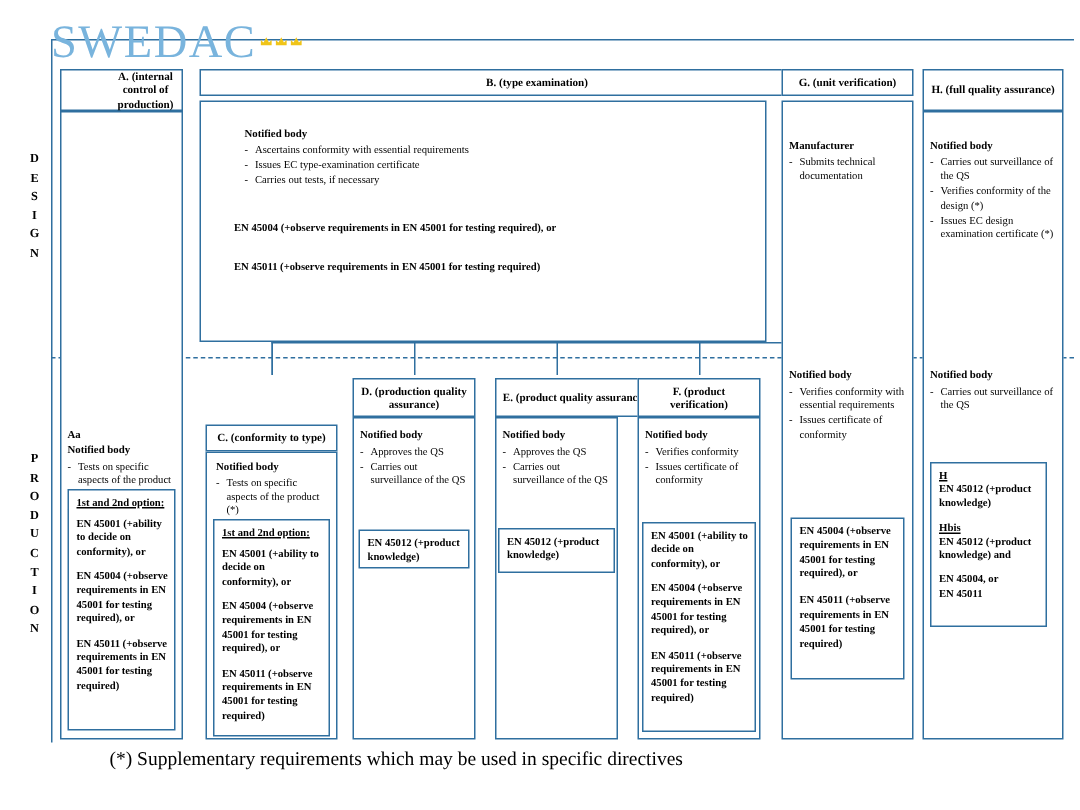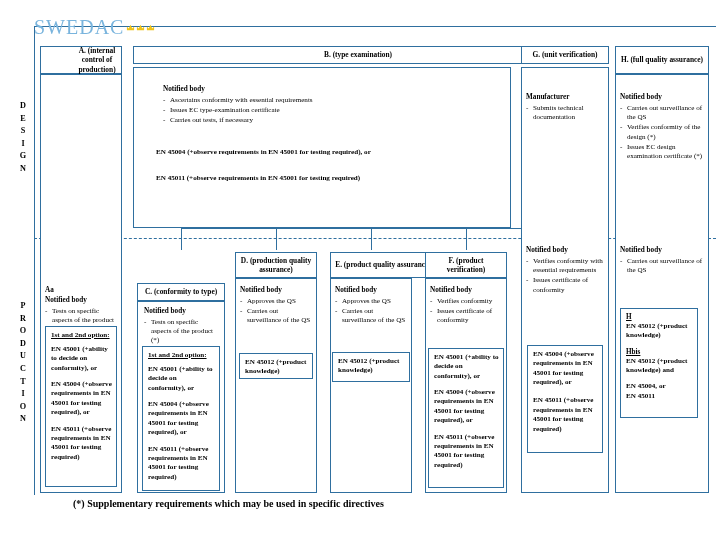--- a/index.html
+++ b/index.html
@@ -7,21 +7,21 @@
     width:720px;height:540px;background:#ffffff;
     font-family:"Liberation Serif",serif;
     color:#000;overflow:hidden;position:relative;
   }
   .page{position:absolute;left:0;top:0;width:720px;height:540px;}
 
   
   .logo-wrap{position:absolute;left:34px;top:14px;height:26px;display:flex;align-items:center;}
   .logo-text{
     font-family:"Liberation Serif",serif;
-    font-size:20px;letter-spacing:1px;color:#79b4dd;line-height:1;
+    font-size:31px;letter-spacing:1px;color:#79b4dd;line-height:1;
   }
   .crowns{display:flex;gap:1px;margin-left:2px;align-items:flex-end;}
   .crown{width:9px;height:9px;}
   .rule-top{
     position:absolute;left:34px;top:26px;right:4px;height:0;
     border-top:1.5px solid #2f6f9f;
   }
   .rule-left{
     position:absolute;left:34px;top:26px;width:0;height:14px;
     border-left:1.5px solid #2f6f9f;
@@ -48,21 +48,21 @@
   ul.bl li:before{content:"-";position:absolute;left:0;top:0;}
   .std{font-size:7.1px;font-weight:bold;line-height:1.32;margin-bottom:7px;}
   .std:last-child{margin-bottom:0;}
   .opt{font-size:7.1px;font-weight:bold;text-decoration:underline;margin-bottom:6px;}
   .subh{font-size:7.2px;font-weight:bold;text-decoration:underline;margin-bottom:1px;}
 
   
   .sidelbl{position:absolute;font-size:8.2px;font-weight:bold;line-height:12.6px;text-align:center;width:14px;}
 
   
-  .footnote{position:absolute;left:36px;top:498px;font-size:10px;font-weight:bold;padding-left:37px;}
+  .footnote{position:absolute;left:36px;top:498px;font-size:13px;font-weight:normal;padding-left:37px;}
 
   .bodyblock{position:absolute;}
 </style>
 </head>
 <body>
 
 <div class="page">
 
   <div class="rule-left"></div>
   <div class="rule-top"></div>

